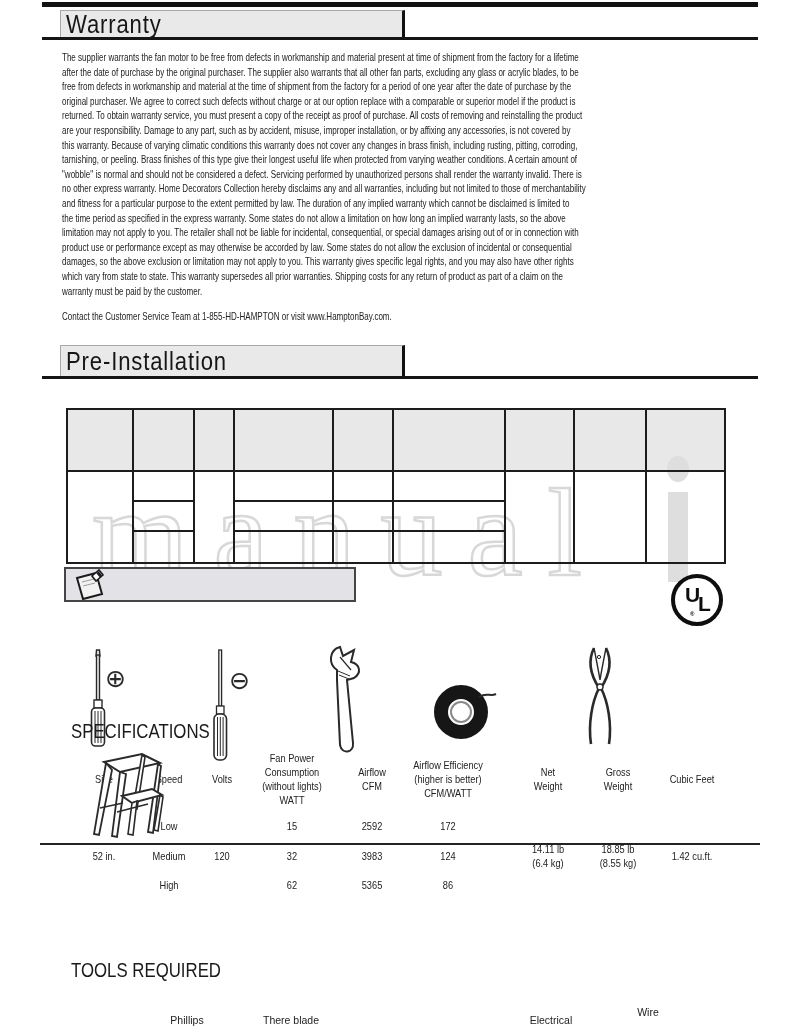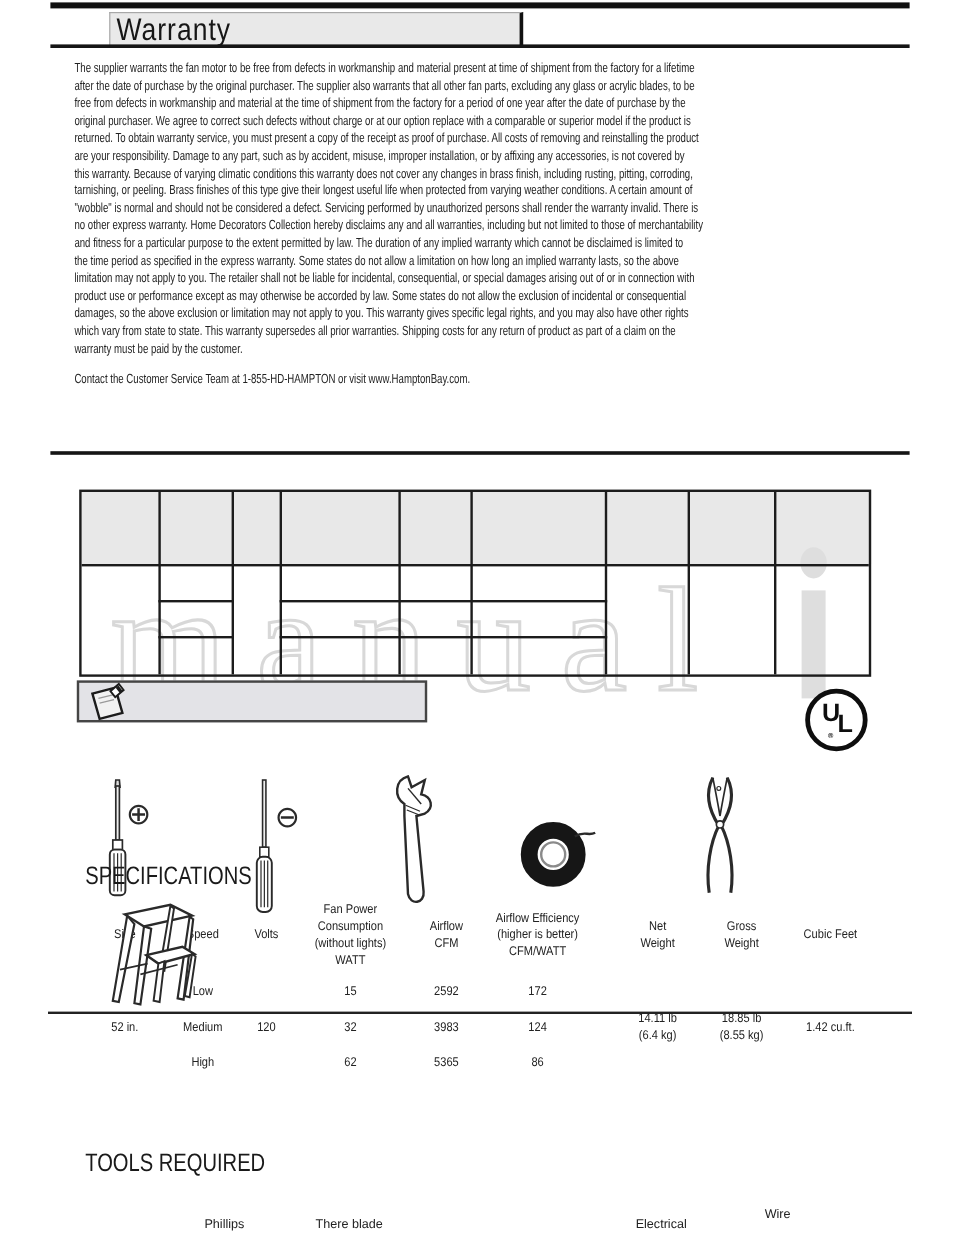--- a/index.html
+++ b/index.html
@@ -74,21 +74,21 @@
   .tool-label:nth-child(3){left:407px;top:1062px;}
   .tool-label:nth-child(4){left:551px;top:1014px;}
   .tool-label:nth-child(5){left:648px;top:1006px;}
 </style>
 </head>
 <body>
 
 <div id="page">
 
   <div class="abs rule-top"></div>
-  <div class="abs hdr-box" style="top:10px;margin-left:31px;">
+  <div class="abs hdr-box" style="top:10px;">
     <div class="hdr-title">Warranty</div>
   </div>
   <div class="abs hdr-rule" style="top:37px;"></div>
 
   <div class="abs" id="warranty-paragraph">
       <div class="wline">The supplier warrants the fan motor to be free from defects in workmanship and material present at time of shipment from the factory for a lifetime</div>
       <div class="wline">after the date of purchase by the original purchaser. The supplier also warrants that all other fan parts, excluding any glass or acrylic blades, to be</div>
       <div class="wline">free from defects in workmanship and material at the time of shipment from the factory for a period of one year after the date of purchase by the</div>
       <div class="wline">original purchaser. We agree to correct such defects without charge or at our option replace with a comparable or superior model if the product is</div>
       <div class="wline">returned. To obtain warranty service, you must present a copy of the receipt as proof of purchase. All costs of removing and reinstalling the product</div>
@@ -100,20 +100,23 @@
       <div class="wline">and fitness for a particular purpose to the extent permitted by law. The duration of any implied warranty which cannot be disclaimed is limited to</div>
       <div class="wline">the time period as specified in the express warranty. Some states do not allow a limitation on how long an implied warranty lasts, so the above</div>
       <div class="wline">limitation may not apply to you. The retailer shall not be liable for incidental, consequential, or special damages arising out of or in connection with</div>
       <div class="wline">product use or performance except as may otherwise be accorded by law. Some states do not allow the exclusion of incidental or consequential</div>
       <div class="wline">damages, so the above exclusion or limitation may not apply to you. This warranty gives specific legal rights, and you may also have other rights</div>
       <div class="wline">which vary from state to state. This warranty supersedes all prior warranties. Shipping costs for any return of product as part of a claim on the</div>
       <div class="wline">warranty must be paid by the customer.</div>
     </div>
   <div class="abs" id="contact-line">Contact the Customer Service Team at 1-855-HD-HAMPTON or visit www.HamptonBay.com.</div>
 
+  <div class="abs hdr-box" style="top:345px;height:30px;">
+    <div class="hdr-title" style="line-height:30px;">Pre-Installation</div>
+  </div>
   <div class="abs hdr-rule" style="top:376px;"></div>
 
   <div class="abs" id="ghost-header-bg"></div>
   <div class="abs" id="watermark">manual</div>
   <div class="abs wm-i-bar" aria-label="i"></div>
   <div class="abs wm-i-dot"></div>
 
   <div class="abs" id="ghost-table">
     <div class="gv" style="left:64px;"></div>
     <div class="gv" style="left:125px;"></div>

